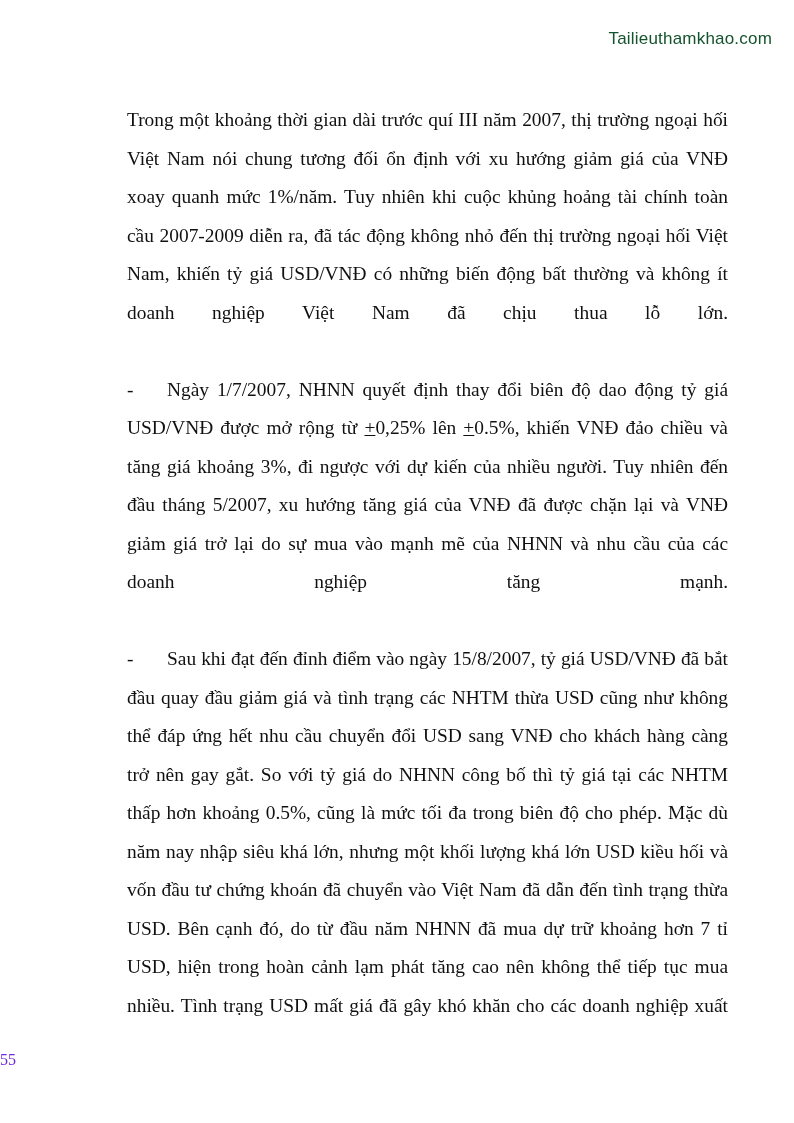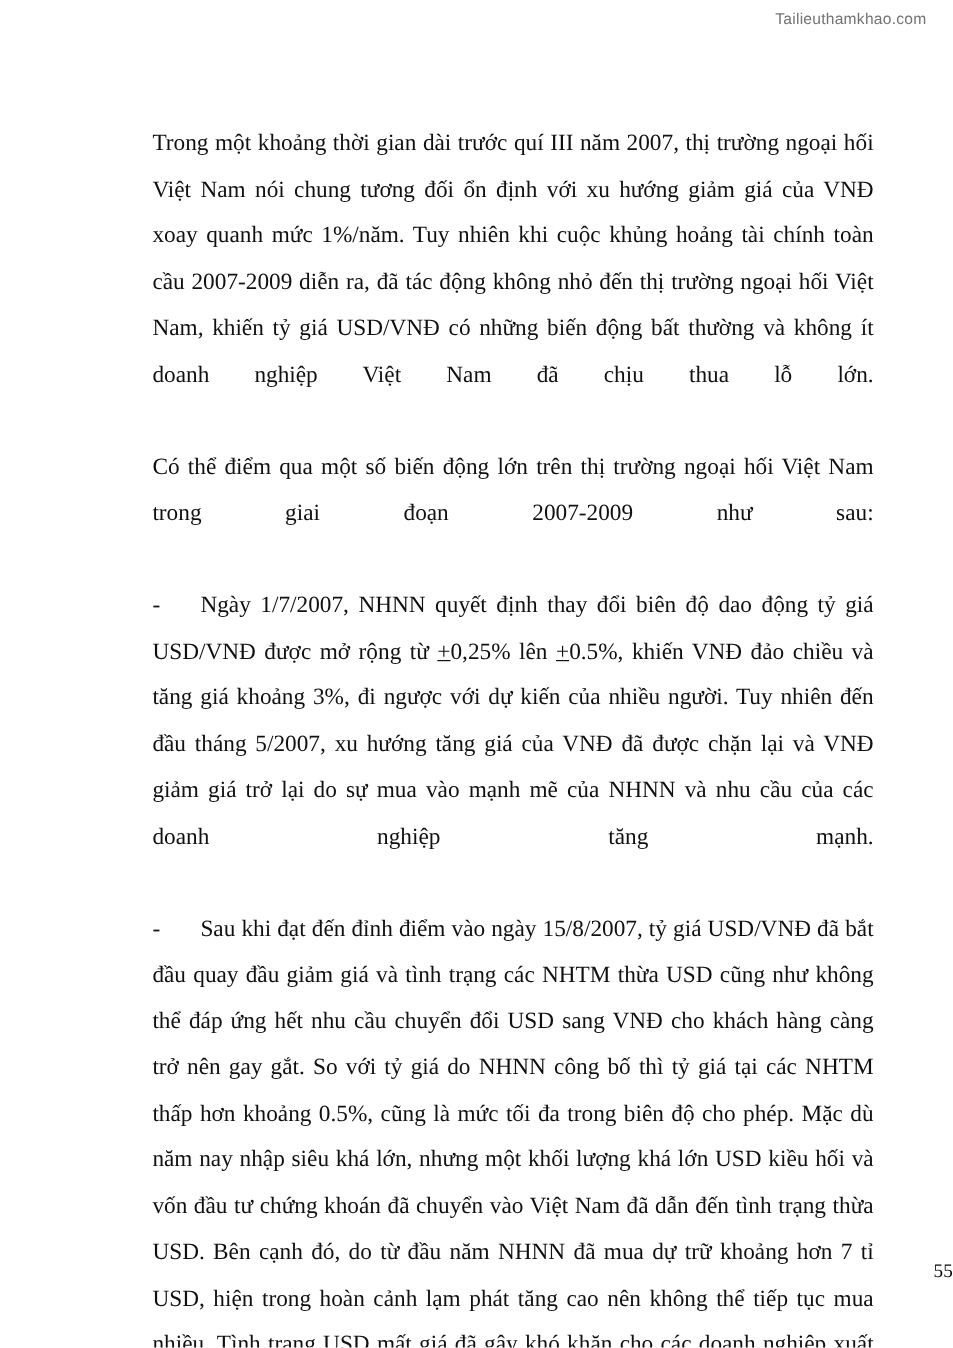--- a/index.html
+++ b/index.html
@@ -22,26 +22,26 @@
     left: 0; top: 0;
     width: 794px;
     height: 1123px;
     background: #ffffff;
     box-sizing: border-box;
   }
 
   
   #watermark {
     position: absolute;
-    top: 8px;
+    top: 29px;
     right: 22px;
     font-family: "Liberation Sans", "DejaVu Sans", sans-serif;
-    font-size: 13px;
+    font-size: 17px;
     letter-spacing: 0.2px;
-    color: #737373;
+    color: #14532d;
     white-space: nowrap;
     user-select: none;
   }
 
   
   #content {
     position: absolute;
     left: 127px;
     top: 101px;
     width: 601px;
@@ -88,39 +88,38 @@
   .pm {
     text-decoration: underline;
     text-underline-offset: 1px;
   }
 
   #pagenum {
     position: absolute;
     left: 0;
     top: 1051px;
     width: 794px;
-    text-align: right;
+    text-align: left;
     font-size: 16px;
     font-family: "Liberation Serif", "DejaVu Serif", serif;
-    color: #000000;
+    color: #6d28d9;
   }
 </style>
 </head>
 <body>
 
 <div id="page">
 
   <div id="watermark">Tailieuthamkhao.com</div>
 
   <div id="content">
 
 
     <p class="para indent gap" id="p1">Trong một khoảng thời gian dài trước quí III năm 2007, thị trường ngoại hối Việt Nam nói chung tương đối ổn định với xu hướng giảm giá của VNĐ xoay quanh mức 1%/năm. Tuy nhiên khi cuộc khủng hoảng tài chính toàn cầu 2007-2009 diễn ra, đã tác động không nhỏ đến thị trường ngoại hối Việt Nam, khiến tỷ giá USD/VNĐ có những biến động bất thường và không ít doanh nghiệp Việt Nam đã chịu thua lỗ lớn.</p>
 
-    <p class="para indent gap" id="p2">Có thể điểm qua một số biến động lớn trên thị trường ngoại hối Việt Nam trong giai đoạn 2007-2009 như sau:</p>
 
     <p class="para bullet gap" id="b0"><span class="dash">-</span><span class="seg">Ngày 1/7/2007, NHNN quyết định thay đổi biên độ dao động tỷ giá USD/VNĐ được mở rộng từ <span class="pm">+</span>0,25% lên <span class="pm">+</span>0.5%, khiến VNĐ đảo chiều và tăng giá khoảng 3%, đi ngược với dự kiến của nhiều người. Tuy nhiên đến đầu tháng 5/2007, xu hướng tăng giá của VNĐ đã được chặn lại và VNĐ giảm giá trở lại do sự mua vào mạnh mẽ của NHNN và nhu cầu của các doanh nghiệp tăng mạnh.</span></p>
 
     <p class="para bullet gap" id="b1"><span class="dash">-</span><span class="seg">Sau khi đạt đến đỉnh điểm vào ngày 15/8/2007, tỷ giá USD/VNĐ đã bắt đầu quay đầu giảm giá và tình trạng các NHTM thừa USD cũng như không thể đáp ứng hết nhu cầu chuyển đổi USD sang VNĐ cho khách hàng càng trở nên gay gắt. So với tỷ giá do NHNN công bố thì tỷ giá tại các NHTM thấp hơn khoảng 0.5%, cũng là mức tối đa trong biên độ cho phép. Mặc dù năm nay nhập siêu khá lớn, nhưng một khối lượng khá lớn USD kiều hối và vốn đầu tư chứng khoán đã chuyển vào Việt Nam đã dẫn đến tình trạng thừa USD.  Bên cạnh đó, do từ đầu năm NHNN đã mua dự trữ khoảng hơn 7 tỉ USD, hiện trong hoàn cảnh lạm phát tăng cao nên không thể tiếp tục mua nhiều. Tình trạng USD mất giá đã gây khó khăn cho các doanh nghiệp xuất</span></p>
 
   </div>
 
   <div id="pagenum">55</div>
 
 </div>

